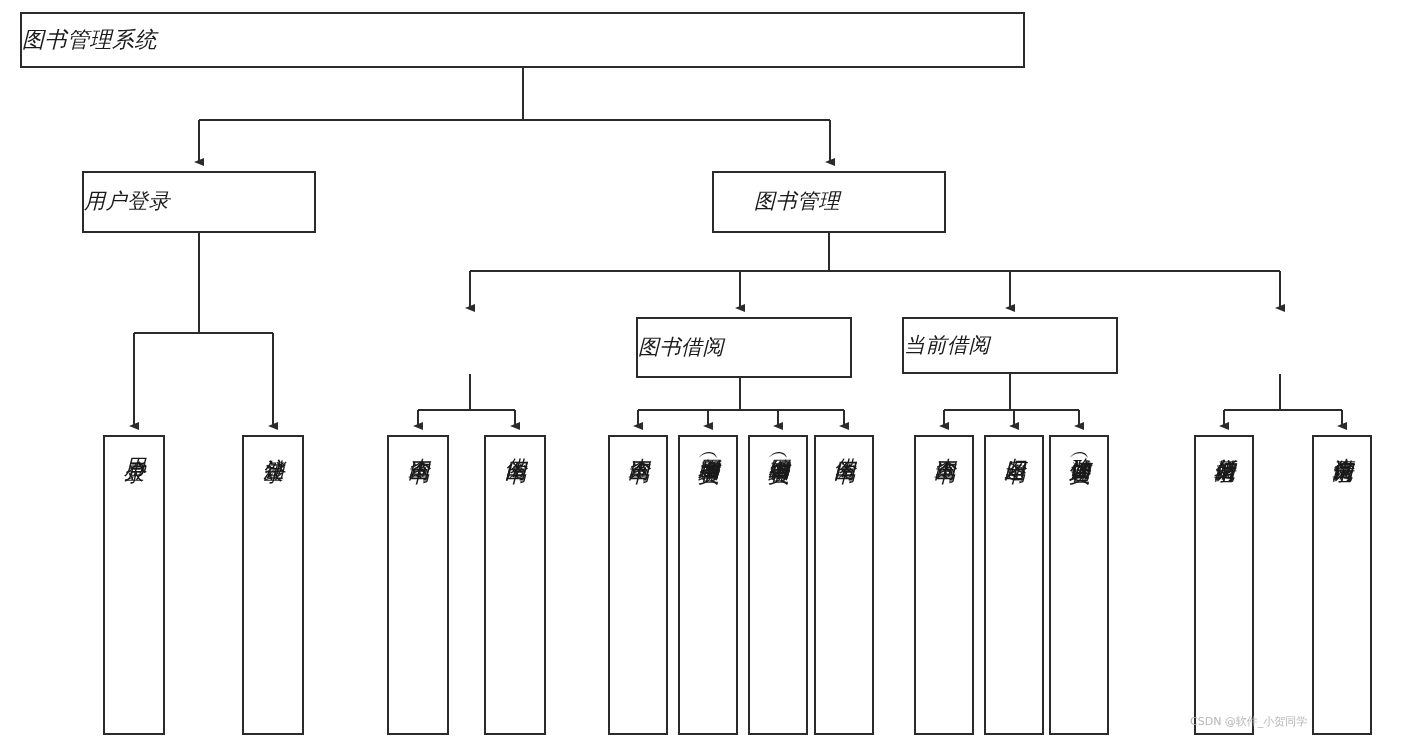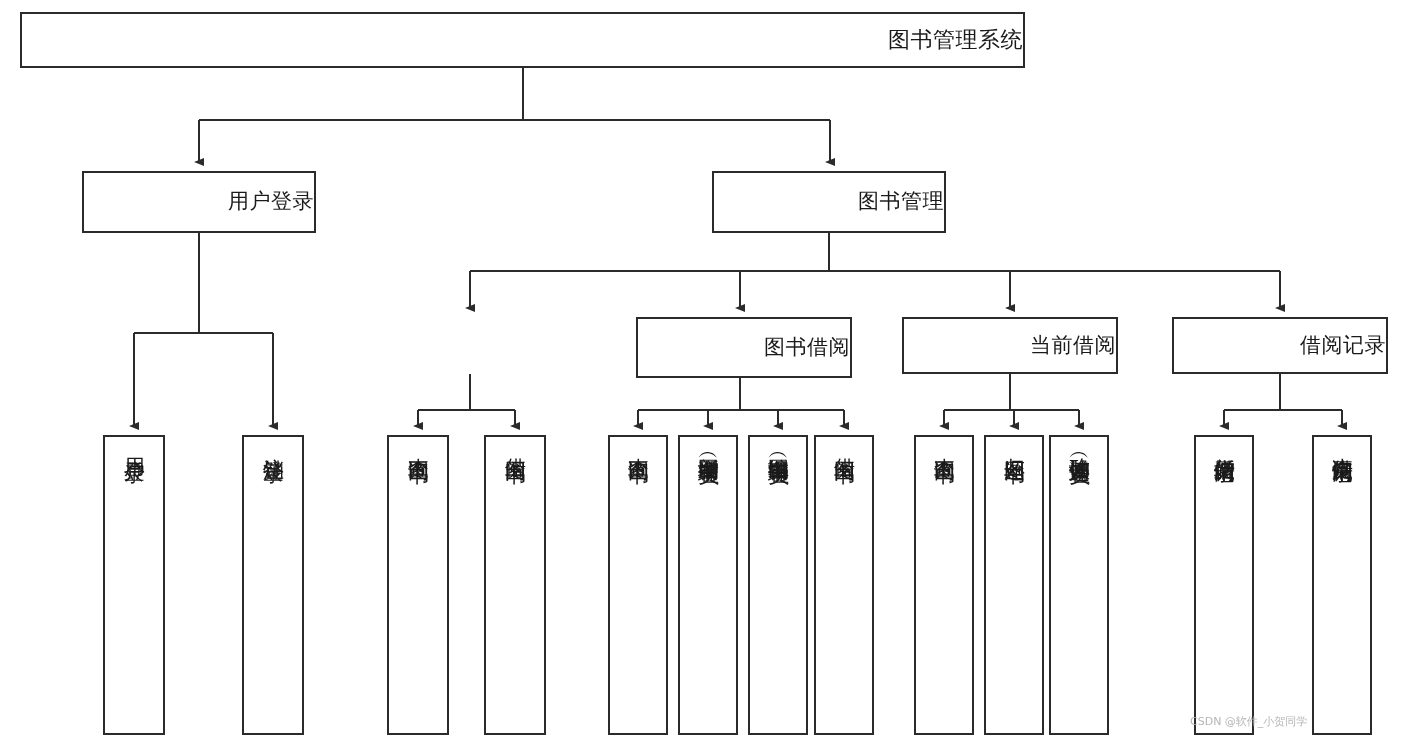--- a/index.html
+++ b/index.html
@@ -25,22 +25,23 @@
     width: 1405px;
     height: 747px;
   }
   .node {
     position: absolute;
     box-sizing: border-box;
     background: #ffffff;
     border: 2px solid #2b2b2b;
     display: flex;
     align-items: center;
-    justify-content: flex-end;
+    justify-content: flex-start;
     color: #1a1a1a;
+    font-style: italic;
   }
   .node-label {
     display: block;
     text-align: center;
     line-height: 1.12;
     letter-spacing: 0.5px;
   }
   .h-node .node-label {
     writing-mode: horizontal-tb;
     font-size: 21px;
@@ -136,23 +137,20 @@
   <div class="node h-node" style="left:712px; top:171px; width:234px; height:62px;padding-left:40px;">
     <span class="node-label">图书管理</span>
   </div>
 
   <div class="node h-node" style="left:636px; top:317px; width:216px; height:61px;">
     <span class="node-label">图书借阅</span>
   </div>
   <div class="node h-node" style="left:902px; top:317px; width:216px; height:57px;">
     <span class="node-label">当前借阅</span>
   </div>
-  <div class="node h-node" style="left:1172px; top:317px; width:216px; height:57px;">
-    <span class="node-label">借阅记录</span>
-  </div>
 
   <div class="node v-node" style="left:103px; top:435px; width:62px; height:300px;">
     <span class="node-label">用户登录</span>
   </div>
   <div class="node v-node" style="left:242px; top:435px; width:62px; height:300px;">
     <span class="node-label">注销登录</span>
   </div>
 
   <div class="node v-node" style="left:387px; top:435px; width:62px; height:300px;">
     <span class="node-label">查询图书</span>

